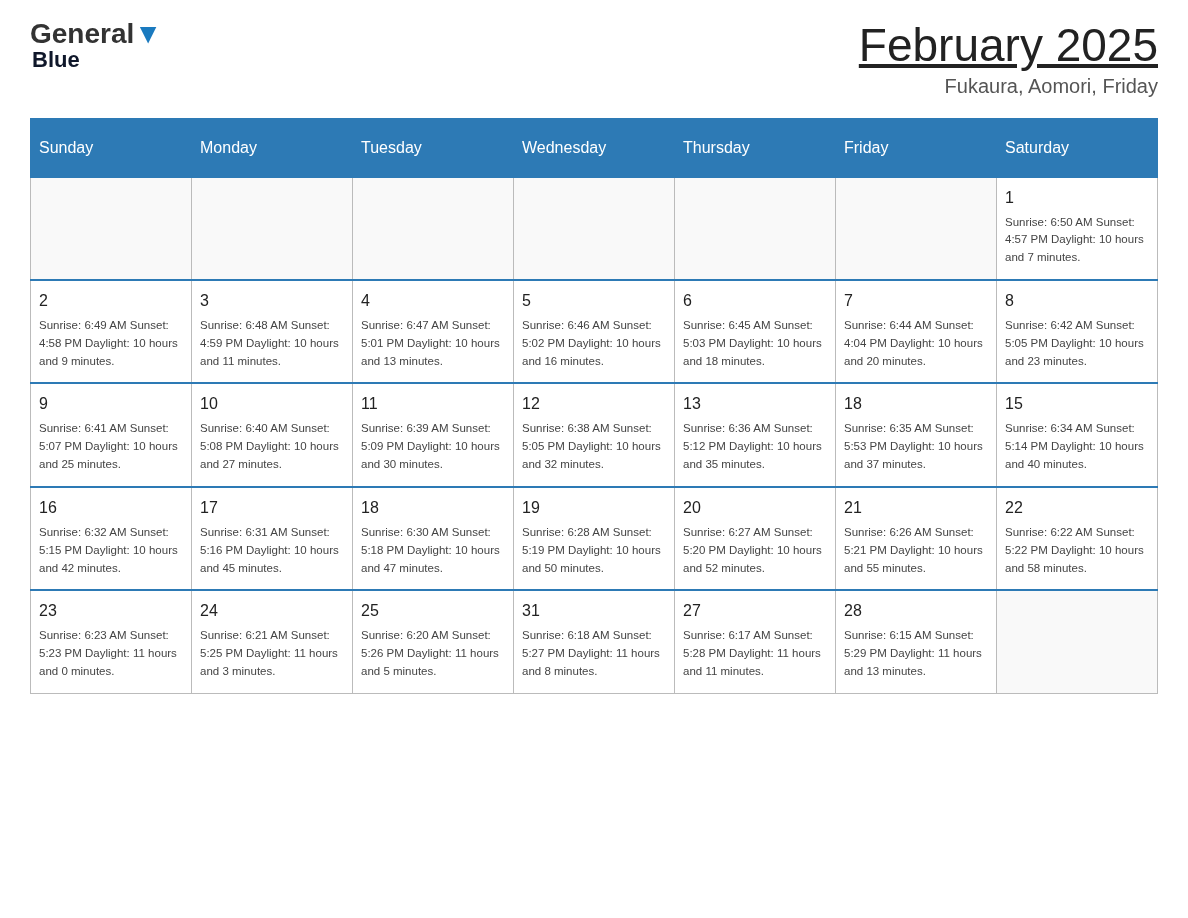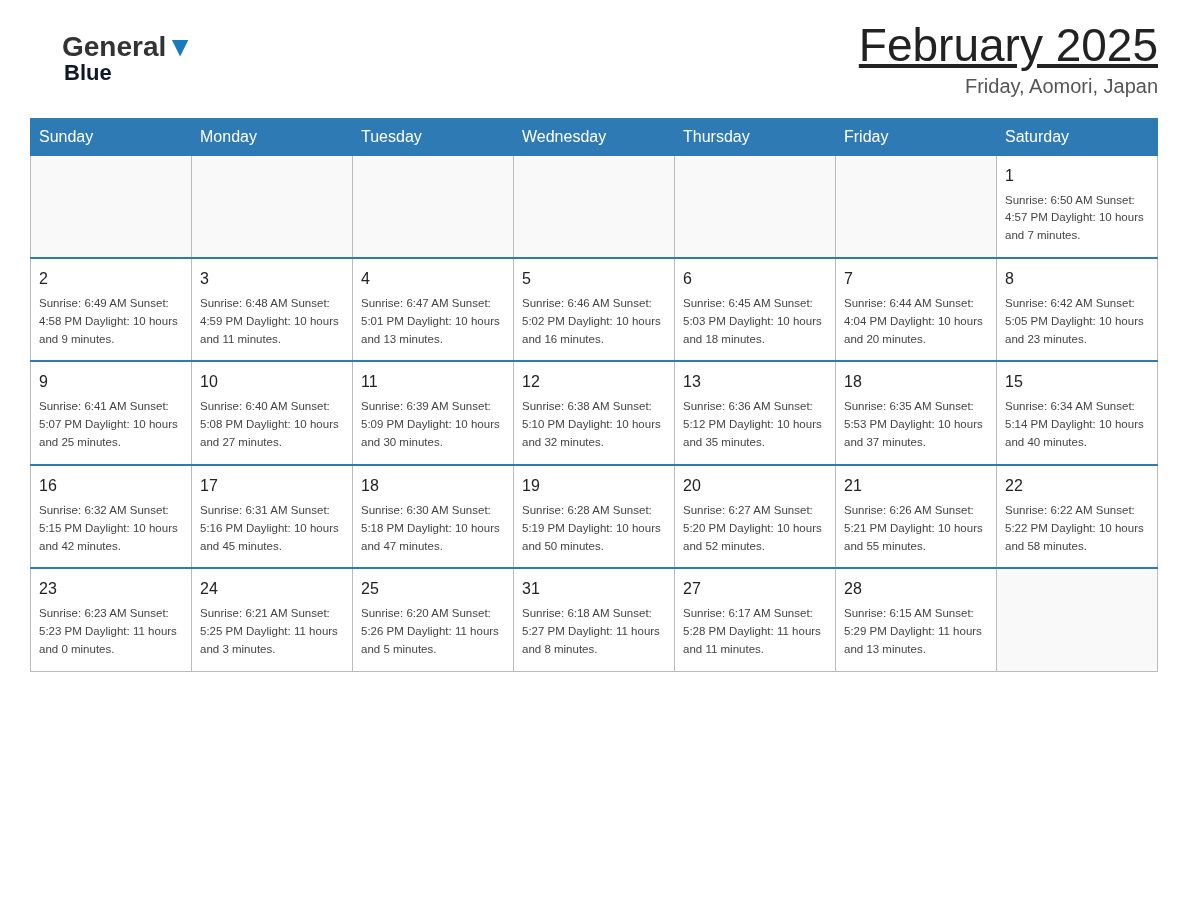--- a/index.html
+++ b/index.html
@@ -5,23 +5,22 @@
     * { box-sizing: border-box; margin: 0; padding: 0; }
     body {
       font-family: Arial, sans-serif;
       background: #fff;
       padding: 20px 30px;
       color: #333;
     }
     .header {
       display: flex;
       justify-content: space-between;
-      align-items: center;
+      align-items: flex-start;
       margin-bottom: 20px;
-      margin-left: 32px;
     }
     .logo {
       display: flex;
       flex-direction: column;
       align-items: flex-start;
     }
     .logo-general {
       font-size: 28px;
       font-weight: bold;
       color: #333;
@@ -55,21 +54,21 @@
     .calendar {
       width: 100%;
       border-collapse: collapse;
       border: 1px solid #999;
     }
     .calendar th {
       background-color: #2d7ab5;
       color: #fff;
       font-size: 16px;
       font-weight: normal;
-      padding: 9px 8px;
+      padding: 20px 8px;
       text-align: left;
       border: 1px solid #2d7ab5;
     }
     .calendar td {
       width: 14.28%;
       vertical-align: top;
       padding: 8px 8px 12px 8px;
       border: 1px solid #bbb;
       font-size: 12px;
       line-height: 1.5;
@@ -100,21 +99,21 @@
 
 <div class="header">
   <div class="logo">
     <div class="logo-general">
       General<span>▼</span>
     </div>
     <div class="logo-blue">Blue</div>
   </div>
   <div class="title-area">
     <div class="month-title">February 2025</div>
-    <div class="location">Friday, Aomori, Japan</div>
+    <div class="location">Fukaura, Aomori, Friday</div>
   </div>
 </div>
 
 <table class="calendar">
   <thead>
     <tr>
       <th>Sunday</th>
       <th>Monday</th>
       <th>Tuesday</th>
       <th>Wednesday</th>
@@ -197,21 +196,21 @@
         </td>
         <td>
           <span class="day-number">11</span>
           <div class="day-info">Sunrise: 6:39 AM
 Sunset: 5:09 PM
 Daylight: 10 hours and 30 minutes.</div>
         </td>
         <td>
           <span class="day-number">12</span>
           <div class="day-info">Sunrise: 6:38 AM
-Sunset: 5:10 PM
+Sunset: 5:05 PM
 Daylight: 10 hours and 32 minutes.</div>
         </td>
         <td>
           <span class="day-number">13</span>
           <div class="day-info">Sunrise: 6:36 AM
 Sunset: 5:12 PM
 Daylight: 10 hours and 35 minutes.</div>
         </td>
         <td>
           <span class="day-number">18</span>

